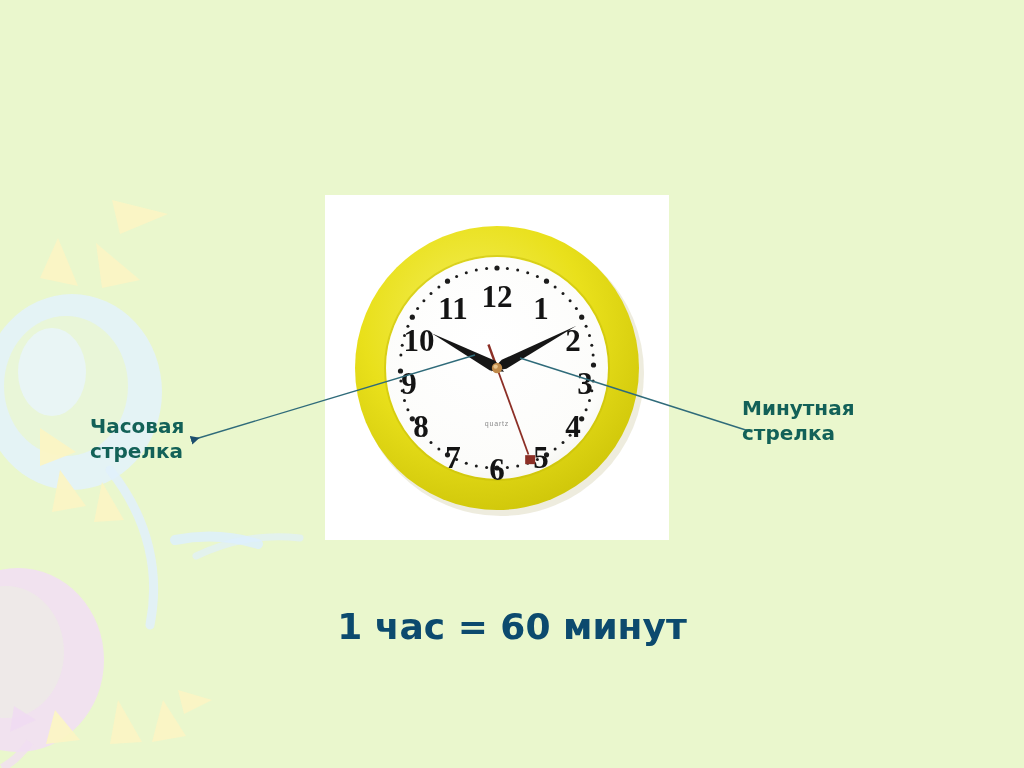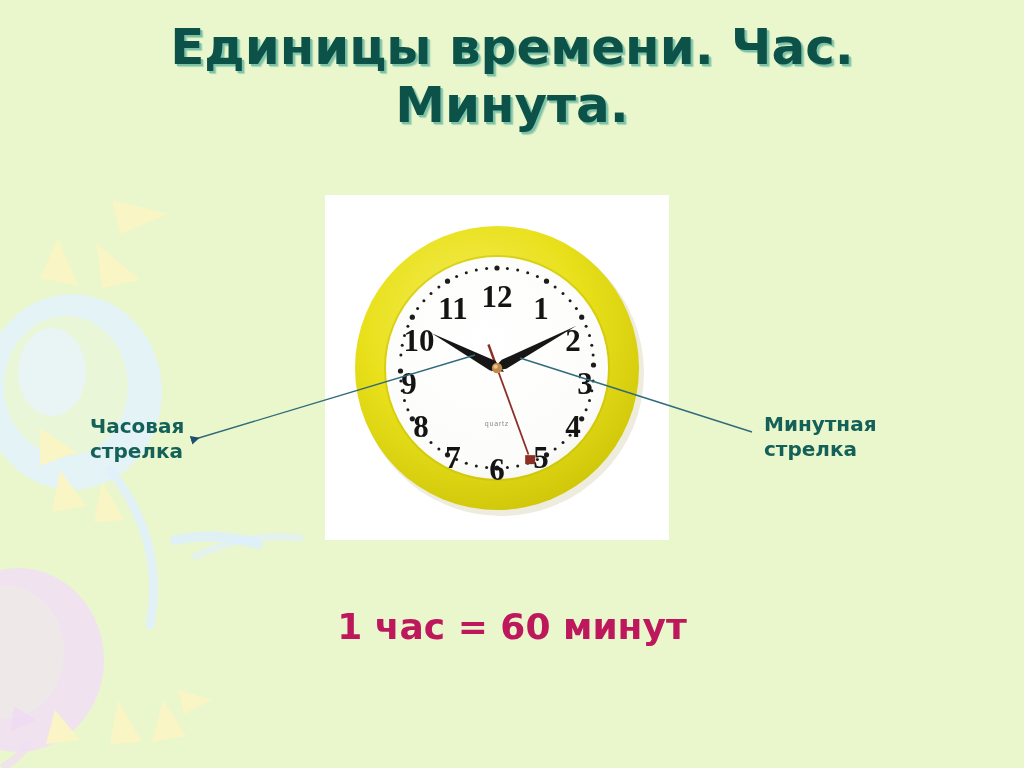--- a/index.html
+++ b/index.html
@@ -67,21 +67,21 @@
   .callout {
     position: absolute;
     font-family: "DejaVu Sans", sans-serif;
     font-weight: bold;
     font-size: 20px;
     line-height: 25px;
     color: #136158;
     white-space: pre-line;
   }
   #label-hour  { left: 62px;  top: 414px; text-align: left; margin-left: 28px; }
-  #label-minute{ left: 764px; top: 396px; text-align: left; margin-top: 16px; }
+  #label-minute{ left: 742px; top: 396px; text-align: left; }
 
   
   #leaders {
     position: absolute;
     left: 0; top: 0;
     width: 1024px;
     height: 768px;
     pointer-events: none;
   }
 
@@ -89,21 +89,21 @@
   #formula {
     position: absolute;
     left: 0;
     top: 605px;
     width: 1024px;
     text-align: center;
     font-family: "DejaVu Sans", sans-serif;
     font-weight: bold;
     font-size: 36px;
     line-height: 44px;
-    color: #be185d;
+    color: #0c4a6e;
   }
 </style>
 </head>
 <body>
 
 <div id="slide">
 
   <svg class="deco-layer" viewBox="0 0 1024 768" xmlns="http://www.w3.org/2000/svg" aria-hidden="true">
 
     <g>
@@ -130,22 +130,20 @@
       <polygon points="102,482 124,520 94,522" opacity="0.95"></polygon>
       <polygon points="55,710 80,740 46,744" opacity="0.95"></polygon>
       <polygon points="118,700 142,742 110,744" opacity="0.95"></polygon>
       <polygon points="163,700 186,736 152,742" opacity="0.95"></polygon>
       <polygon points="178,690 212,700 184,714" opacity="0.95"></polygon>
     </g>
 
     <path d="M175 540 C 205 534 232 536 258 544" stroke="#dcefff" stroke-width="10" fill="none" opacity="0.8" stroke-linecap="round"></path>
   </svg>
 
-  <div id="title">Единицы времени. Час.
-Минута.</div>
 
   <div id="clock-photo">
     <svg id="clock-svg" viewBox="0 0 344 345" xmlns="http://www.w3.org/2000/svg">
       <defs>
         <radialGradient id="bezelGrad" cx="42%" cy="34%" r="72%">
           <stop offset="0%" stop-color="#f4ef5e"></stop>
           <stop offset="55%" stop-color="#e9e01b"></stop>
           <stop offset="100%" stop-color="#cdc408"></stop>
         </radialGradient>
         <radialGradient id="faceGrad" cx="45%" cy="38%" r="70%">

